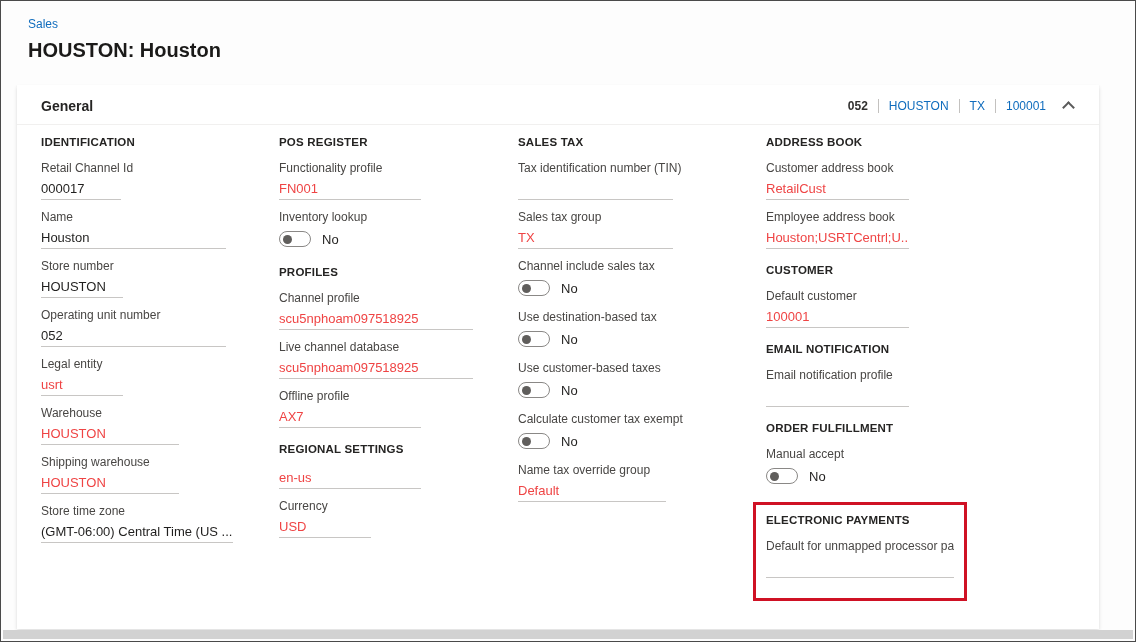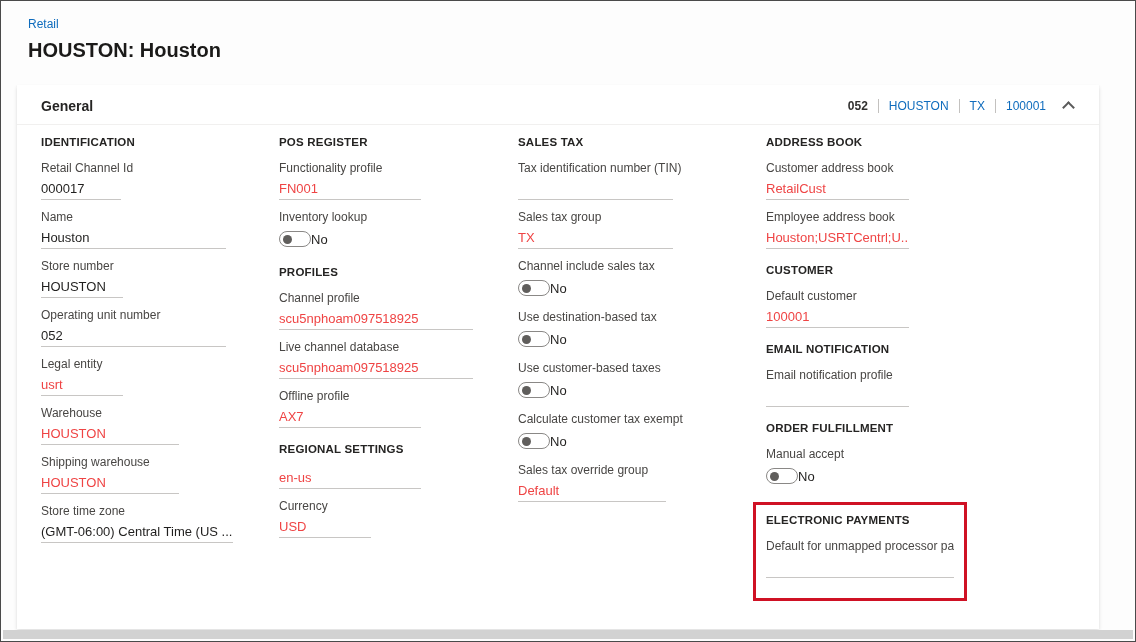--- a/index.html
+++ b/index.html
@@ -64,21 +64,21 @@
   }
   .field-value {
     font-size: 13px; color:#201f1e; line-height: 15px;
     border-bottom: 1px solid #c8c6c4;
     padding: 2px 0 3px; min-height: 21px; min-width: 60px;
     white-space: nowrap; overflow: hidden;
     cursor: text;
   }
   .field-value.link { color:#ef4444; cursor: pointer; }
 
-  .toggle-row { display: flex; align-items: center; padding: 3px 0 4px; }
+  .toggle-row { display: flex; align-items: center; gap: 11px; padding: 3px 0 4px; }
   .toggle {
     width: 32px; height: 16px; border: 1px solid #8a8886; border-radius: 9px;
     position: relative; background: #fff; cursor: pointer; flex: 0 0 auto;
   }
   .toggle .knob {
     position: absolute; left: 3px; top: 2.5px;
     width: 9px; height: 9px; border-radius: 50%; background: #605e5c;
   }
   .toggle-label { font-size: 13px; color:#201f1e; }
 
@@ -93,21 +93,21 @@
     position: absolute; left: 2px; right: 2px; bottom: 2px; height: 9px;
     background: #d2d2d2; cursor: pointer;
   }
 </style>
 </head>
 <body>
 
 <div class="window">
 
   <div class="page-header">
-    <a class="breadcrumb">Retail</a>
+    <a class="breadcrumb">Sales</a>
     <h1 class="page-title">HOUSTON: Houston</h1>
   </div>
 
   <div class="card">
     <div class="card-header">
       <div class="card-title">General</div>
       <div class="card-header-right" id="header-values">
           <span class="sum">052</span>
           <span class="sep"></span>
           <span class="sum link">HOUSTON</span>
@@ -240,21 +240,21 @@
             <div class="field">
               <div class="field-label">Calculate customer tax exempt</div>
               <div class="toggle-row">
                 <div class="toggle">
                   <div class="knob"></div>
                 </div>
                 <span class="toggle-label">No</span>
               </div>
             </div>
             <div class="field">
-              <div class="field-label">Sales tax override group</div>
+              <div class="field-label">Name tax override group</div>
               <div class="field-value link" style="width: 148px;">Default</div>
             </div>
           </div>
         </div>
         <div class="col col4">
           <div class="group">
             <div class="group-title">ADDRESS BOOK</div>
             <div class="field">
               <div class="field-label">Customer address book</div>
               <div class="field-value link" style="width: 143px;">RetailCust</div>

